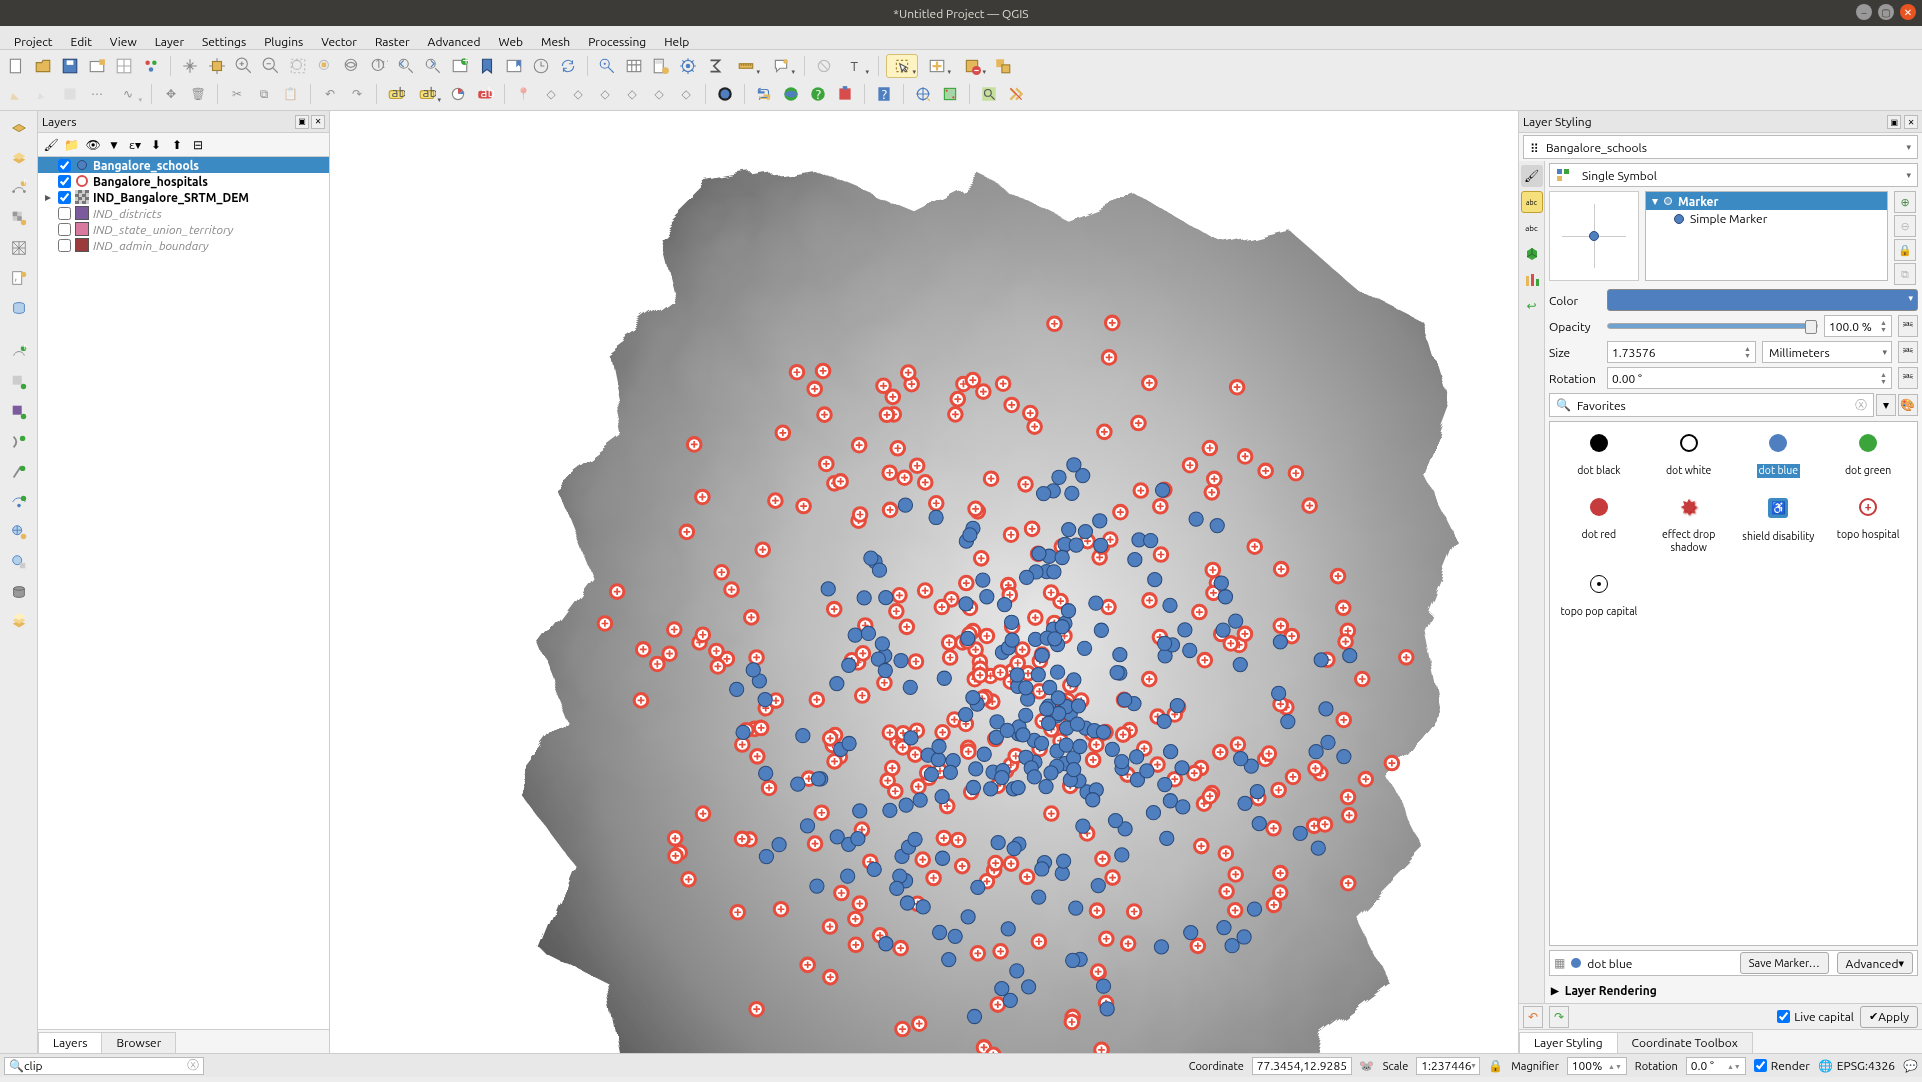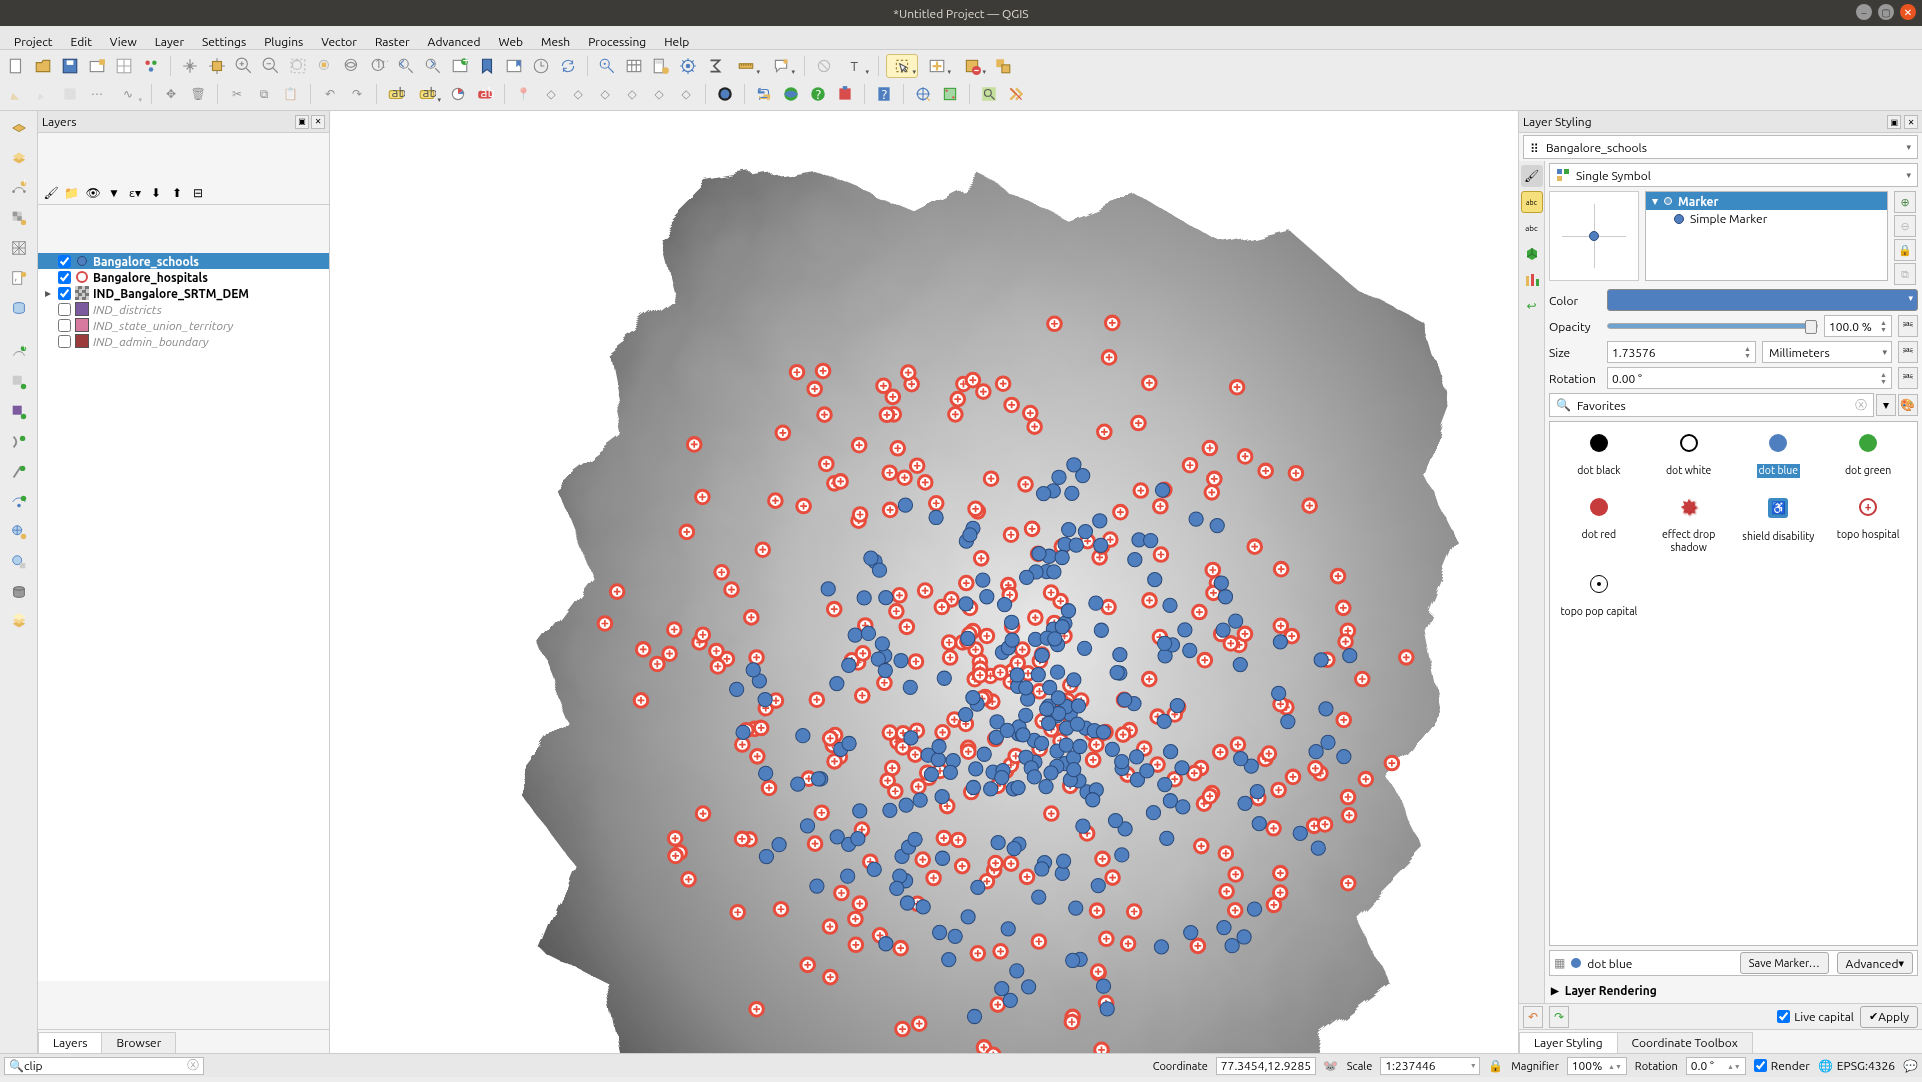--- a/index.html
+++ b/index.html
@@ -25,21 +25,21 @@
 .tbtn svg { width: 18px; height: 18px; }
 .tbtn.wdrop { position: relative; width: 32px; }
 .tbtn.wdrop::after { content: "▾"; font-size: 7px; position: absolute; right: 1px; bottom: 1px; color: #555; }
 
 
 .mainwrap { display: flex; height: calc(100% - 26px - 24px - 66px - 24px); }
 .leftcol { width: 38px; background: #ececec; border-right: 1px solid #cdcdcd; display: flex; flex-direction: column; align-items: center; gap: 4px; padding: 4px 2px; }
 .leftcol .tbtn { width: 26px; height: 26px; }
 .leftcol .gap { height: 10px; }
 
-.layerspanel { width: 292px; background: #f5f5f5; border-right: 1px solid #cdcdcd; display: flex; flex-direction: column; gap: 48px; }
+.layerspanel { width: 292px; background: #f5f5f5; border-right: 1px solid #cdcdcd; display: flex; flex-direction: column; }
 .panelhead { height: 22px; background: #e6e6e6; border-bottom: 1px solid #cdcdcd; display: flex; align-items: center; justify-content: space-between; padding: 0 4px; font-size: 11px; }
 .panelhead .hbtns { display: flex; gap: 2px; }
 .hbtn { width: 14px; height: 14px; border: 1px solid #bbb; background: #f0f0f0; font-size: 8px; display: inline-flex; align-items: center; justify-content: center; cursor: pointer; }
 .paneltb { height: 24px; display: flex; align-items: center; gap: 3px; padding: 0 4px; border-bottom: 1px solid #cdcdcd; }
 .paneltb .mini { width: 18px; height: 18px; display: inline-flex; align-items: center; justify-content: center; cursor: pointer; border-radius: 2px; }
 
 .layertree { flex: 1; overflow: auto; background: #fff; font-size: 12px; }
 .lnode { display: flex; align-items: center; gap: 4px; padding: 1px 4px; white-space: nowrap; }
 .lnode.sel { background: #3b8ac4; color: #fff; }
 .lnode input[type=checkbox] { width: 13px; height: 13px; }
@@ -67,21 +67,21 @@
 .stylehead { height: 22px; background: #e6e6e6; border-bottom: 1px solid #cdcdcd; display: flex; align-items: center; justify-content: space-between; padding: 0 4px; font-size: 11px; }
 .layercombo { height: 24px; margin: 2px 4px; border: 1px solid #bbb; background: #fff; display: flex; align-items: center; padding: 0 6px; gap: 6px; font-size: 12px; position: relative; }
 .layercombo::after { content: "▾"; position: absolute; right: 6px; color: #666; font-size: 9px; }
 
 .stylebody { flex: 1; display: flex; overflow: hidden; }
 .stylesidetabs { width: 26px; background: #ececec; border-right: 1px solid #cdcdcd; display: flex; flex-direction: column; align-items: center; gap: 4px; padding: 4px 0; }
 .stab { width: 22px; height: 22px; border-radius: 3px; display: flex; align-items: center; justify-content: center; cursor: pointer; }
 .stab.active { background: #d4d4d4; }
 
 .stylecontent { flex: 1; display: flex; flex-direction: column; overflow: auto; padding: 2px 4px; gap: 4px; }
-.symboltype { height: 24px; border: 1px solid #bbb; background: #fff; display: flex; align-items: center; padding: 0 6px; gap: 6px; position: relative; }
+.symboltype { height: 24px; border: 1px solid #bbb; background: #fff; display: flex; align-items: center; padding: 0 6px; gap: 12px; position: relative; }
 .symboltype::after { content: "▾"; position: absolute; right: 6px; color: #666; font-size: 9px; }
 
 .markersec { display: flex; gap: 6px; }
 .preview { width: 90px; height: 90px; border: 1px solid #ccc; background: #fff; position: relative; }
 .preview .cross { position: absolute; inset: 12px; }
 .preview .cross::before, .preview .cross::after { content: ""; position: absolute; background: #ccc; }
 .preview .cross::before { left: 50%; top: 0; bottom: 0; width: 1px; }
 .preview .cross::after { top: 50%; left: 0; right: 0; height: 1px; }
 .preview .pdot { position: absolute; left: 50%; top: 50%; width: 10px; height: 10px; margin: -5px 0 0 -5px; border-radius: 50%; background: #4f7fbf; border: 1px solid #2a4a7a; }
 
@@ -1808,21 +1808,21 @@
     <span style="">clip</span>
     <span class="x">ⓧ</span>
   </div>
   <div class="fill"></div>
   <label>Coordinate</label>
   <div class="fld" style="width:100px">
       <span>77.3454,12.9285</span>
     </div>
   <span>🐭</span>
   <label>Scale</label>
-  <div class="fld" style="width:100px">
+  <div class="fld" style="width:64px">
       <span>1:237446</span>
       <span style="margin-left:auto;font-size:8px;color:#888">▾</span>
     </div>
   <span>🔒</span>
   <label>Magnifier</label>
   <div class="fld" style="width:60px">
       <span>100%</span>
       <span style="margin-left:auto;font-size:7px;color:#888">▲▼</span>
     </div>
   <label>Rotation</label>

